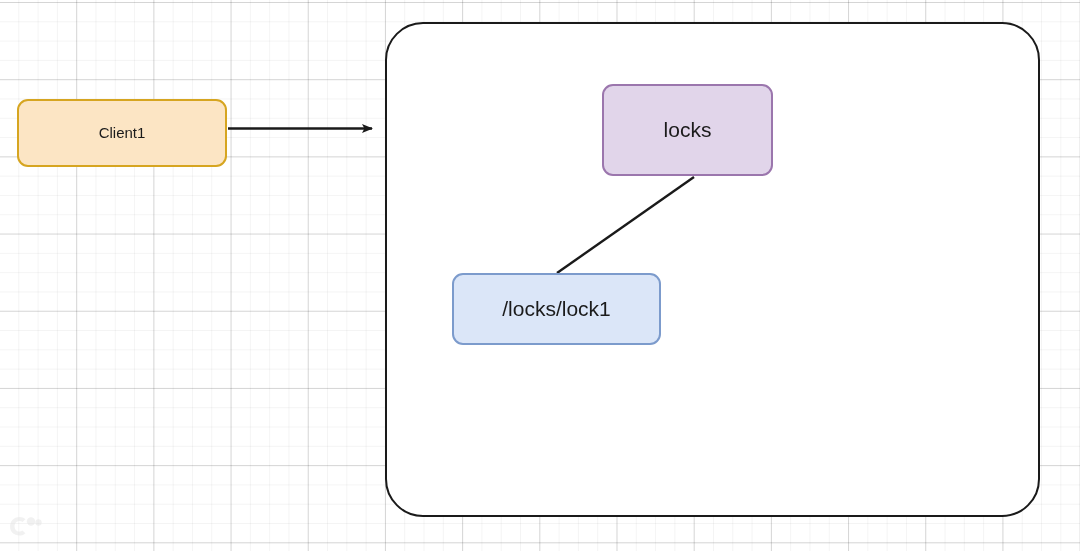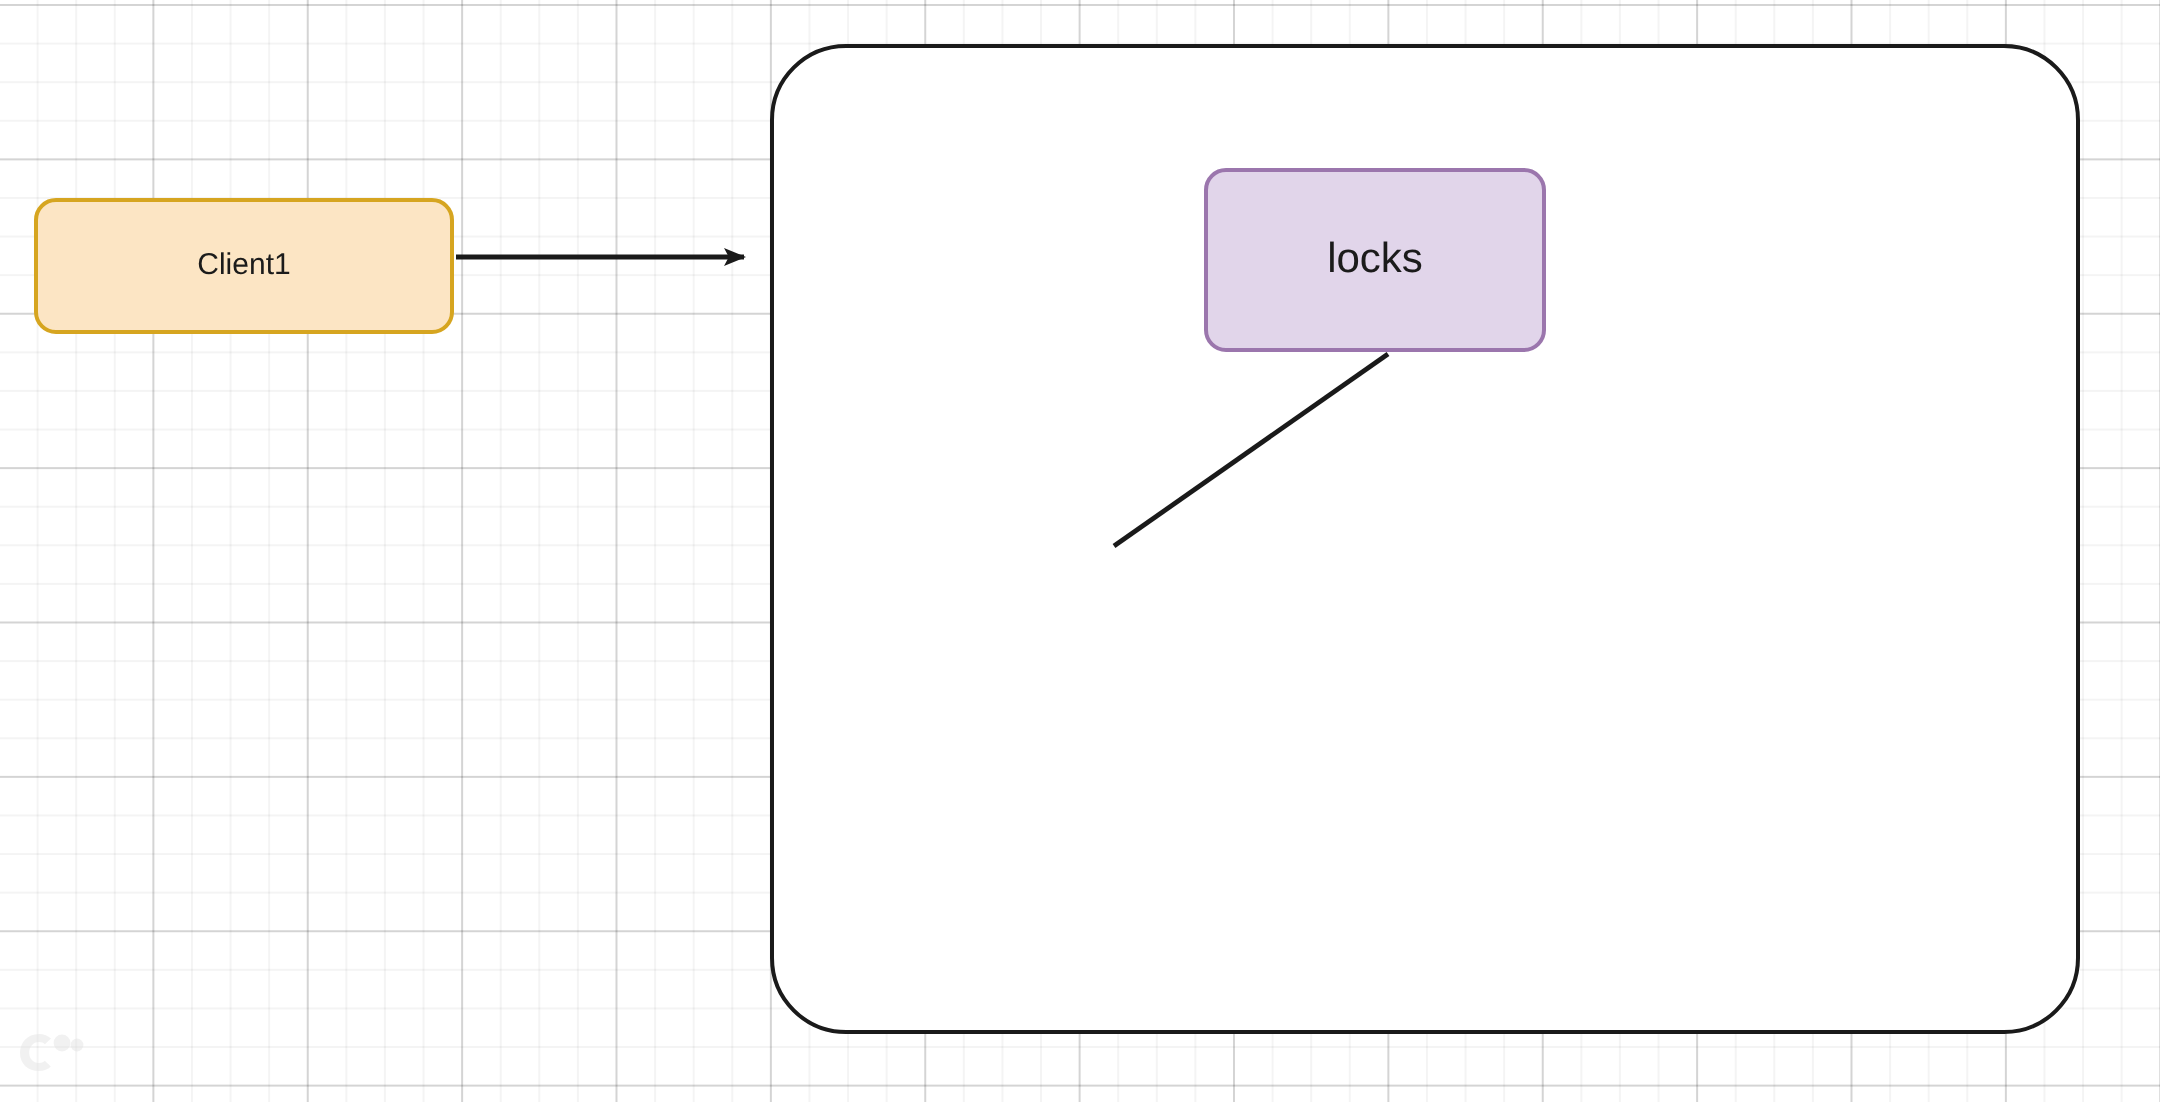--- a/index.html
+++ b/index.html
@@ -141,20 +141,23 @@
   </svg>
 
   <div class="node" id="client1-node">
     <span>Client1</span>
   </div>
 
   <div class="node" id="locks-node">
     <span>locks</span>
   </div>
 
+  <div class="node" id="locks-lock1-node">
+    <span>/locks/lock1</span>
+  </div>
 
 
   <div id="watermark">
     <svg width="34" height="24" viewBox="0 0 34 24" xmlns="http://www.w3.org/2000/svg">
       <path d="M11.5,3 C5.5,3 2,7.5 2,12.5 C2,18 6,21.5 11.5,21.5 C14,21.5 16,20.6 17.4,19.2 L14.4,16.4 C13.6,17.1 12.7,17.5 11.5,17.5 C8.6,17.5 6.6,15.4 6.6,12.4 C6.6,9.4 8.6,7 11.5,7 C12.7,7 13.7,7.4 14.5,8.1 L17.5,5.3 C16,3.9 14,3 11.5,3 Z" fill="#e4e4e4"></path>
       <circle cx="23" cy="7.5" r="4.2" fill="#e4e4e4"></circle>
       <circle cx="30.5" cy="8.5" r="3.2" fill="#e4e4e4"></circle>
     </svg>
   </div>
 

